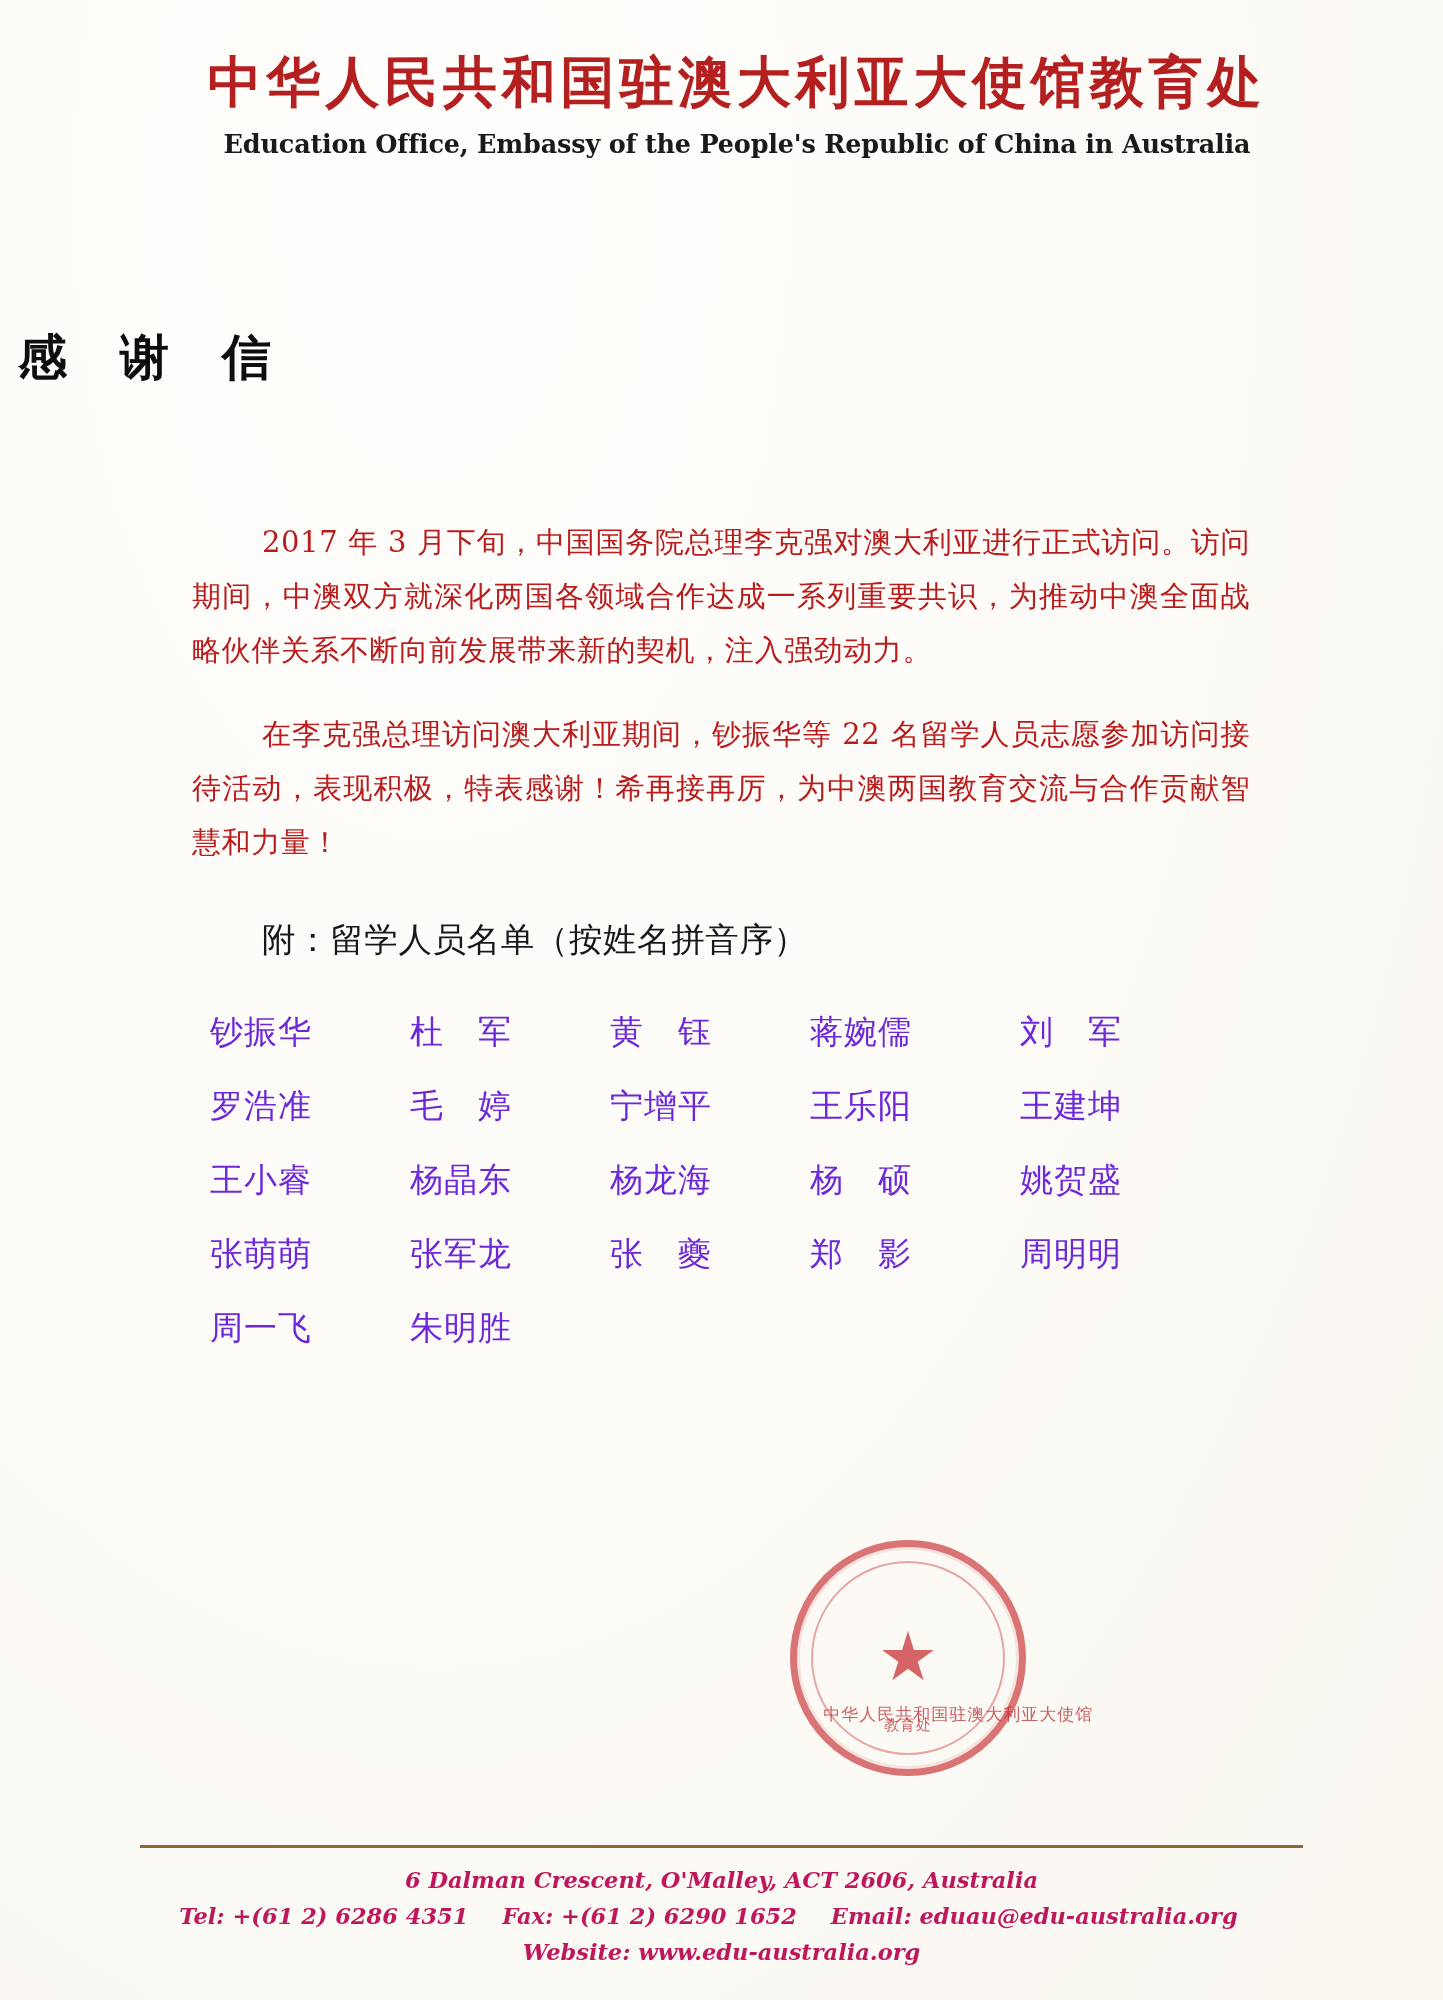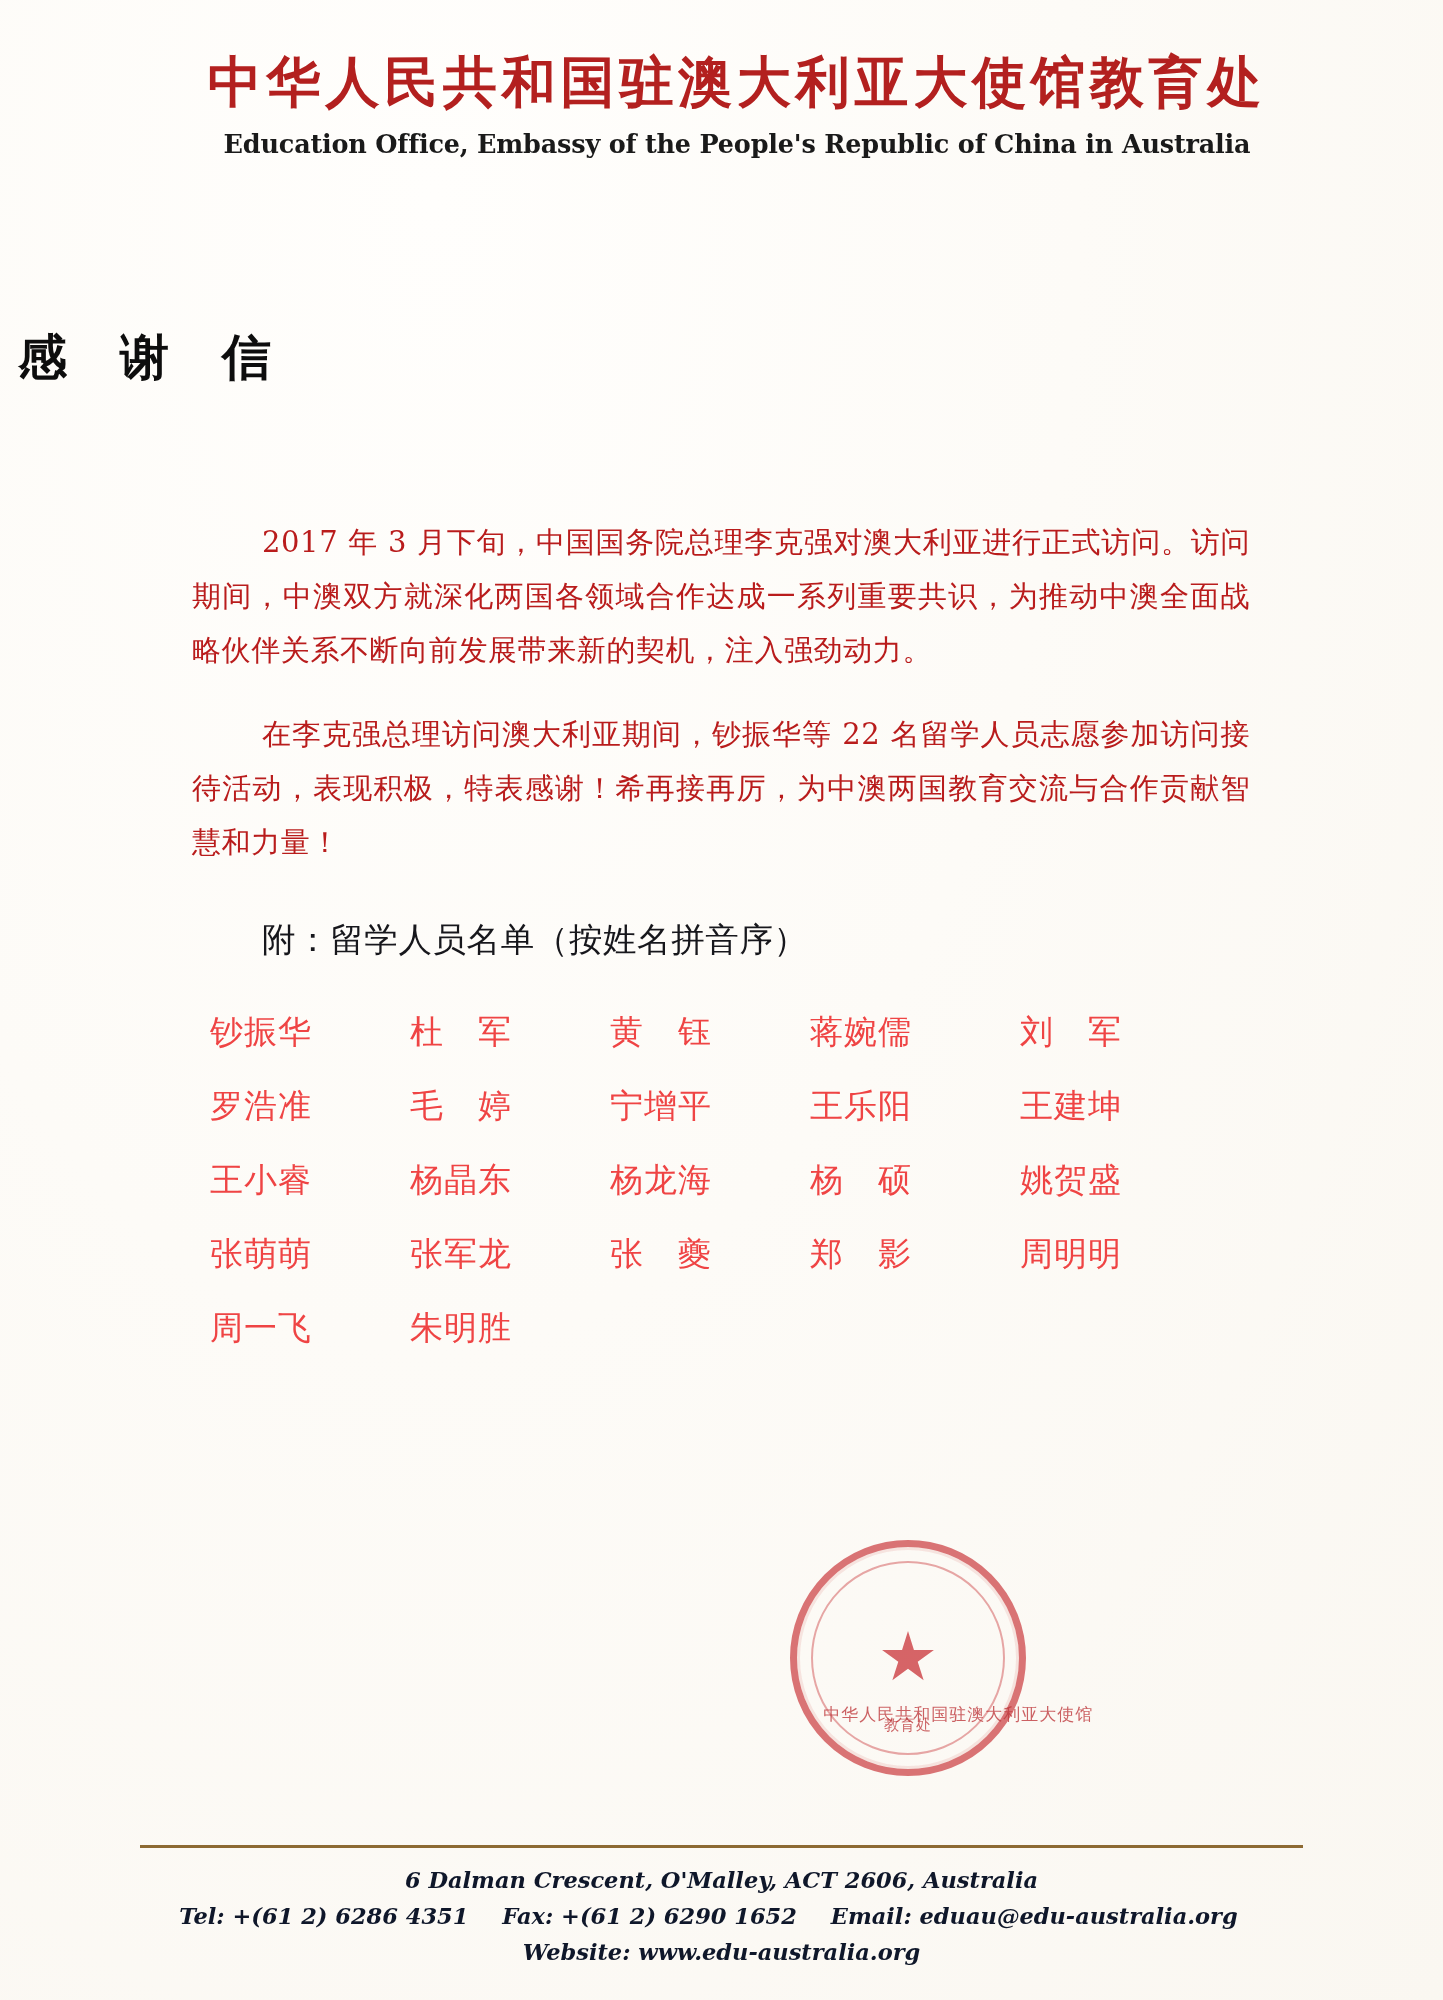--- a/index.html
+++ b/index.html
@@ -108,21 +108,21 @@
     width: 1020px;
     display: grid;
     grid-template-columns: 200px 200px 200px 210px 200px;
     row-gap: 16px;
     column-gap: 0;
   }
   .name-cell {
     font-family: "DejaVu Serif", "Liberation Serif", serif;
     font-size: 33px;
     line-height: 58px;
-    color: #ef4444;
+    color: #6d28d9;
     letter-spacing: 1px;
     white-space: pre;
   }
 
   
   .sign-block {
     position: absolute;
     top: 1598px;
     left: 0;
     width: 100%;
@@ -215,21 +215,21 @@
   }
   .footer {
     position: absolute;
     left: 0;
     right: 0;
     top: 1862px;
     text-align: center;
     font-family: "DejaVu Serif", "Liberation Serif", serif;
     font-style: italic;
     font-weight: 700;
-    color: #0f172a;
+    color: #be185d;
     font-size: 22.5px;
     line-height: 36px;
   }
   .footer .line2 span { margin-right: 26px; }
   .footer .line3 { }
 </style>
 </head>
 <body>
 
 <div class="paper"></div>

